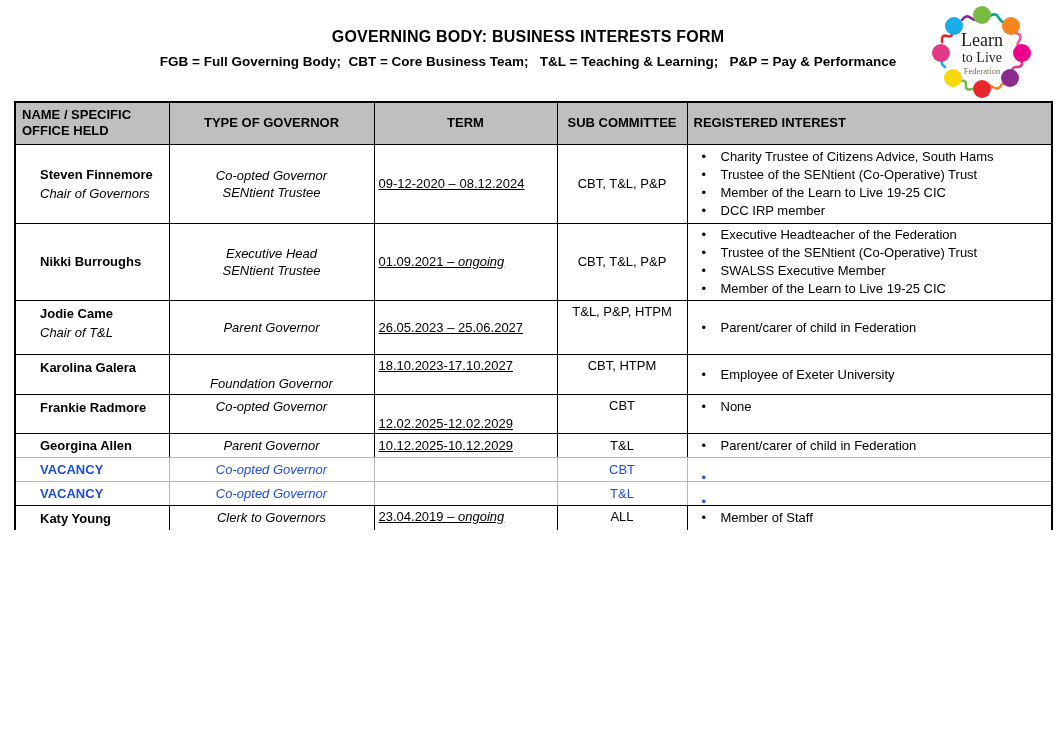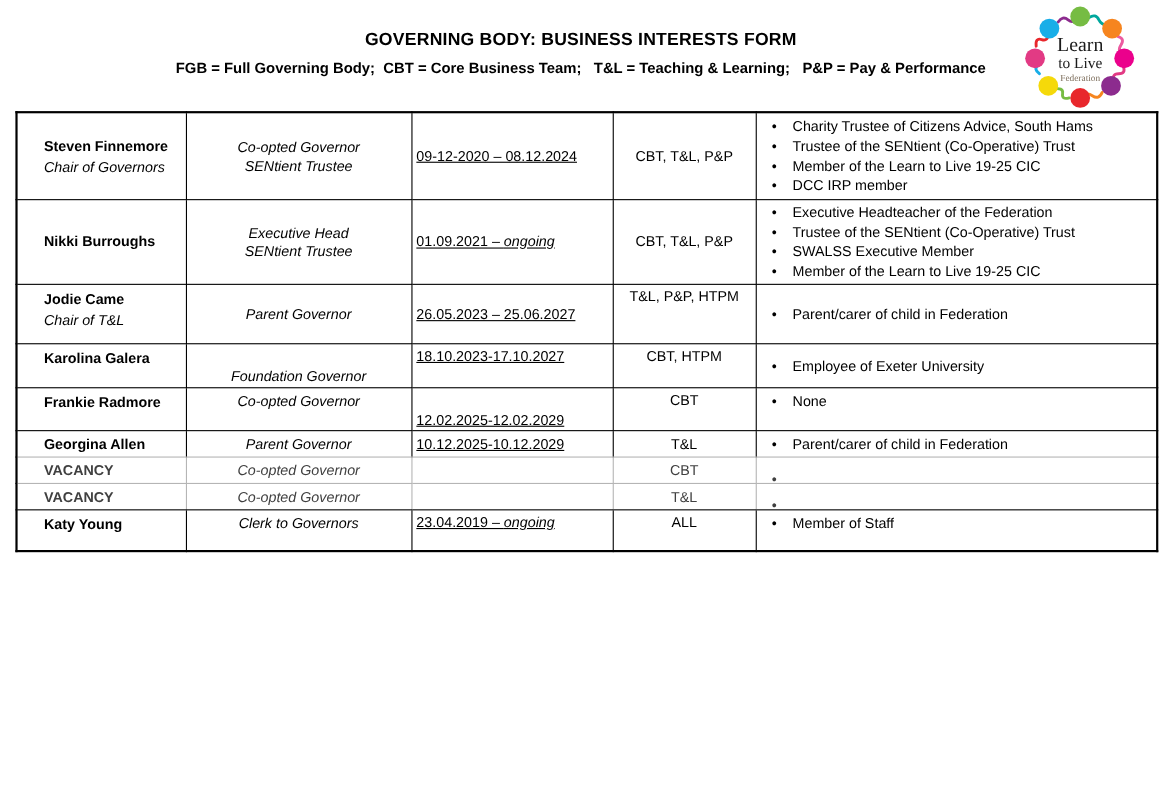--- a/index.html
+++ b/index.html
@@ -25,21 +25,21 @@
   td.c-sub{text-align:center;}
   td.c-int{text-align:left;padding-left:12px;}
   .it{font-style:italic;}
   ul.int{list-style:none;margin:0;padding:0;}
   ul.int li{position:relative;padding-left:21px;line-height:17px;}
   ul.int li::before{content:"\2022";position:absolute;left:2px;}
   tr.tall ul.int li{line-height:18px;}
   td.vt{vertical-align:top;padding-top:3px;}
   td.vb{vertical-align:bottom;padding-bottom:2px;}
   tr.gb td{border-bottom-color:#b5b5b5;margin-left:44px;}
-  tr.vacancy td{color:#404040;border-top-color:#b5b5b5;border-bottom-color:#b5b5b5;
+  tr.vacancy td{color:#1d4ed8;border-top-color:#b5b5b5;border-bottom-color:#b5b5b5;
         border-left-color:#b5b5b5;border-right-color:#b5b5b5;}
   tr.vacancy.last td{border-bottom-color:#000;}
   .logo-learn{font-family:"Liberation Serif",serif;}
 </style>
 </head>
 <body>
 
 <div class="page">
 
   <div class="doc-title">GOVERNING BODY: BUSINESS INTERESTS FORM</div>
@@ -77,20 +77,27 @@
 
   <table class="gov">
     <colgroup>
       <col style="width:154px">
         <col style="width:205px">
         <col style="width:183px">
         <col style="width:130px">
         <col style="width:365px">
     </colgroup>
     <tbody>
+        <tr style="height:42px">
+      <th class="h-left">NAME / SPECIFIC OFFICE HELD</th>
+      <th>TYPE OF GOVERNOR</th>
+      <th>TERM</th>
+      <th>SUB COMMITTEE</th>
+      <th class="h-left">REGISTERED INTEREST</th>
+    </tr>
 
     <tr class="tall" style="height:79px">
       <td class="c-name">
         <span>Steven Finnemore</span>
         <span class="office">Chair of Governors</span>
       </td>
       <td class="c-type">
         <span class="tline">Co-opted Governor</span>
         <span class="tline">SENtient Trustee</span>
       </td>

